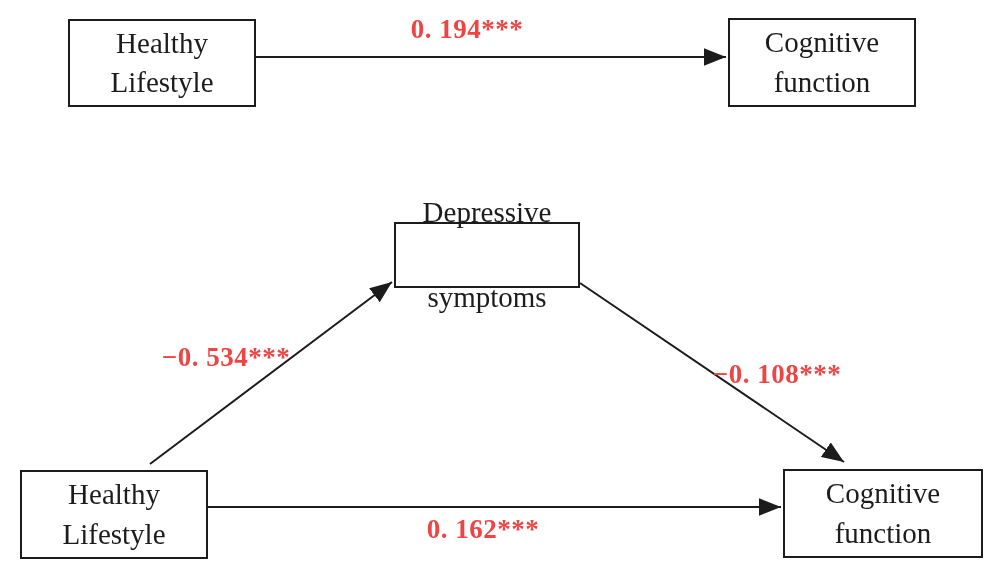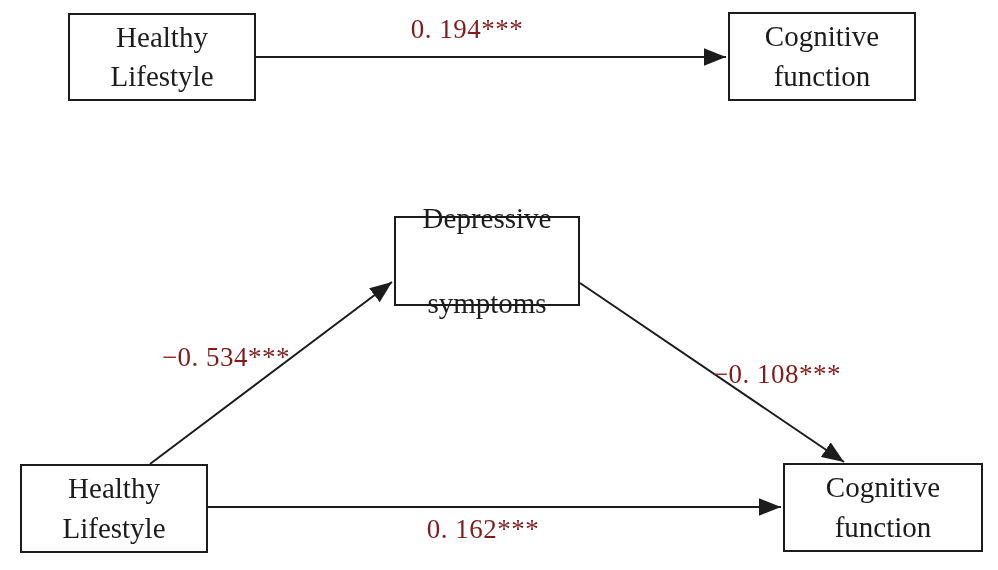--- a/index.html
+++ b/index.html
@@ -26,35 +26,37 @@
     border: 2.5px solid #1c1c1c;
     background: #ffffff;
     display: flex;
     flex-direction: column;
     align-items: center;
     justify-content: center;
     text-align: center;
     font-size: 29px;
     line-height: 1.36;
     color: #1c1c1c;
+    margin-top: 6px;
   }
   .node span { display: block; white-space: nowrap; }
   .edge-label {
     position: absolute;
     transform: translate(-50%, -50%);
     font-size: 27px;
     letter-spacing: 0.5px;
     white-space: nowrap;
-    color: #7f1d1d;
+    color: #ef4444;
     background: transparent;
+    font-weight: bold;
   }
   
   #node-top-predictor   { left: 68px;  top: 13px;  width: 188px; height: 88px; }
   #node-top-outcome     { left: 728px; top: 12px;  width: 188px; height: 89px; }
-  #node-mediator        { left: 394px; top: 216px; width: 186px; height: 90px; gap: 45px; }
+  #node-mediator        { left: 394px; top: 216px; width: 186px; height: 66px; gap: 45px; }
   #node-bottom-predictor{ left: 20px;  top: 464px; width: 188px; height: 89px; }
   #node-bottom-outcome  { left: 783px; top: 463px; width: 200px; height: 89px; }
   
   #label-total    { left: 467px; top: 29px; }
   #label-a-path   { left: 226px; top: 357px; }
   #label-b-path   { left: 777px; top: 357px; margin-top: 17px; }
   #label-c-direct { left: 483px; top: 529px; }
 </style>
 </head>
 <body>

